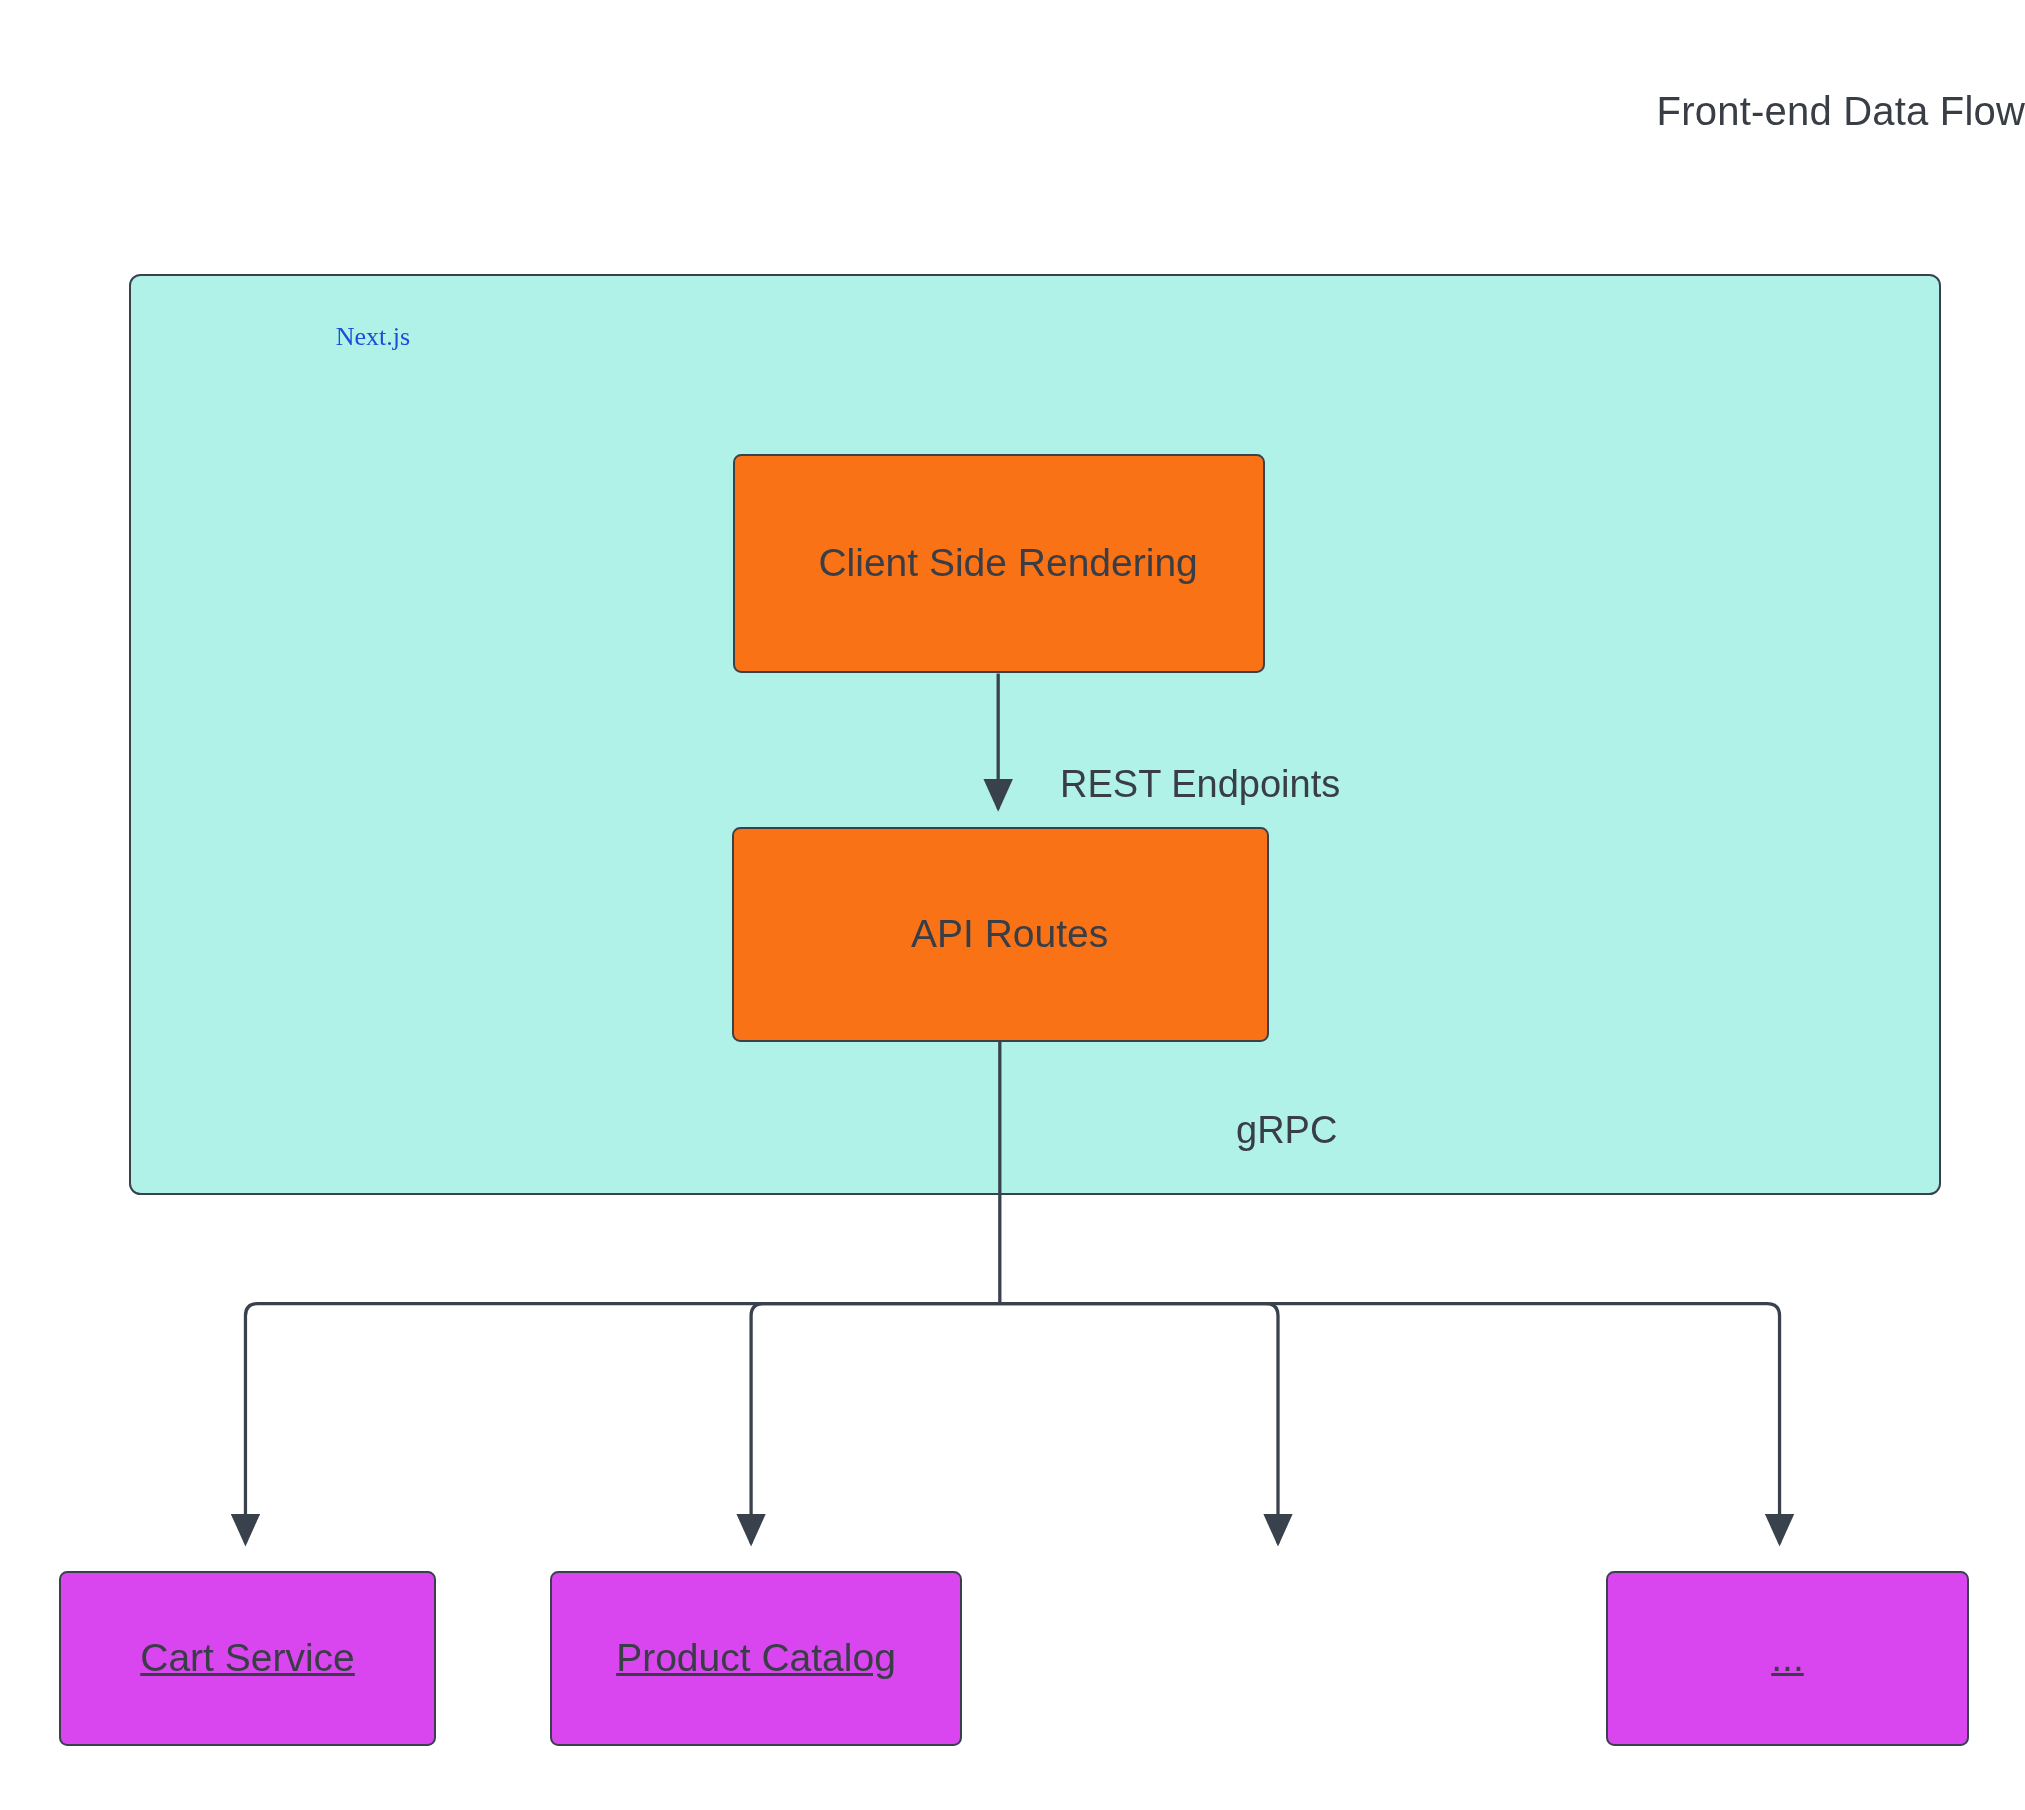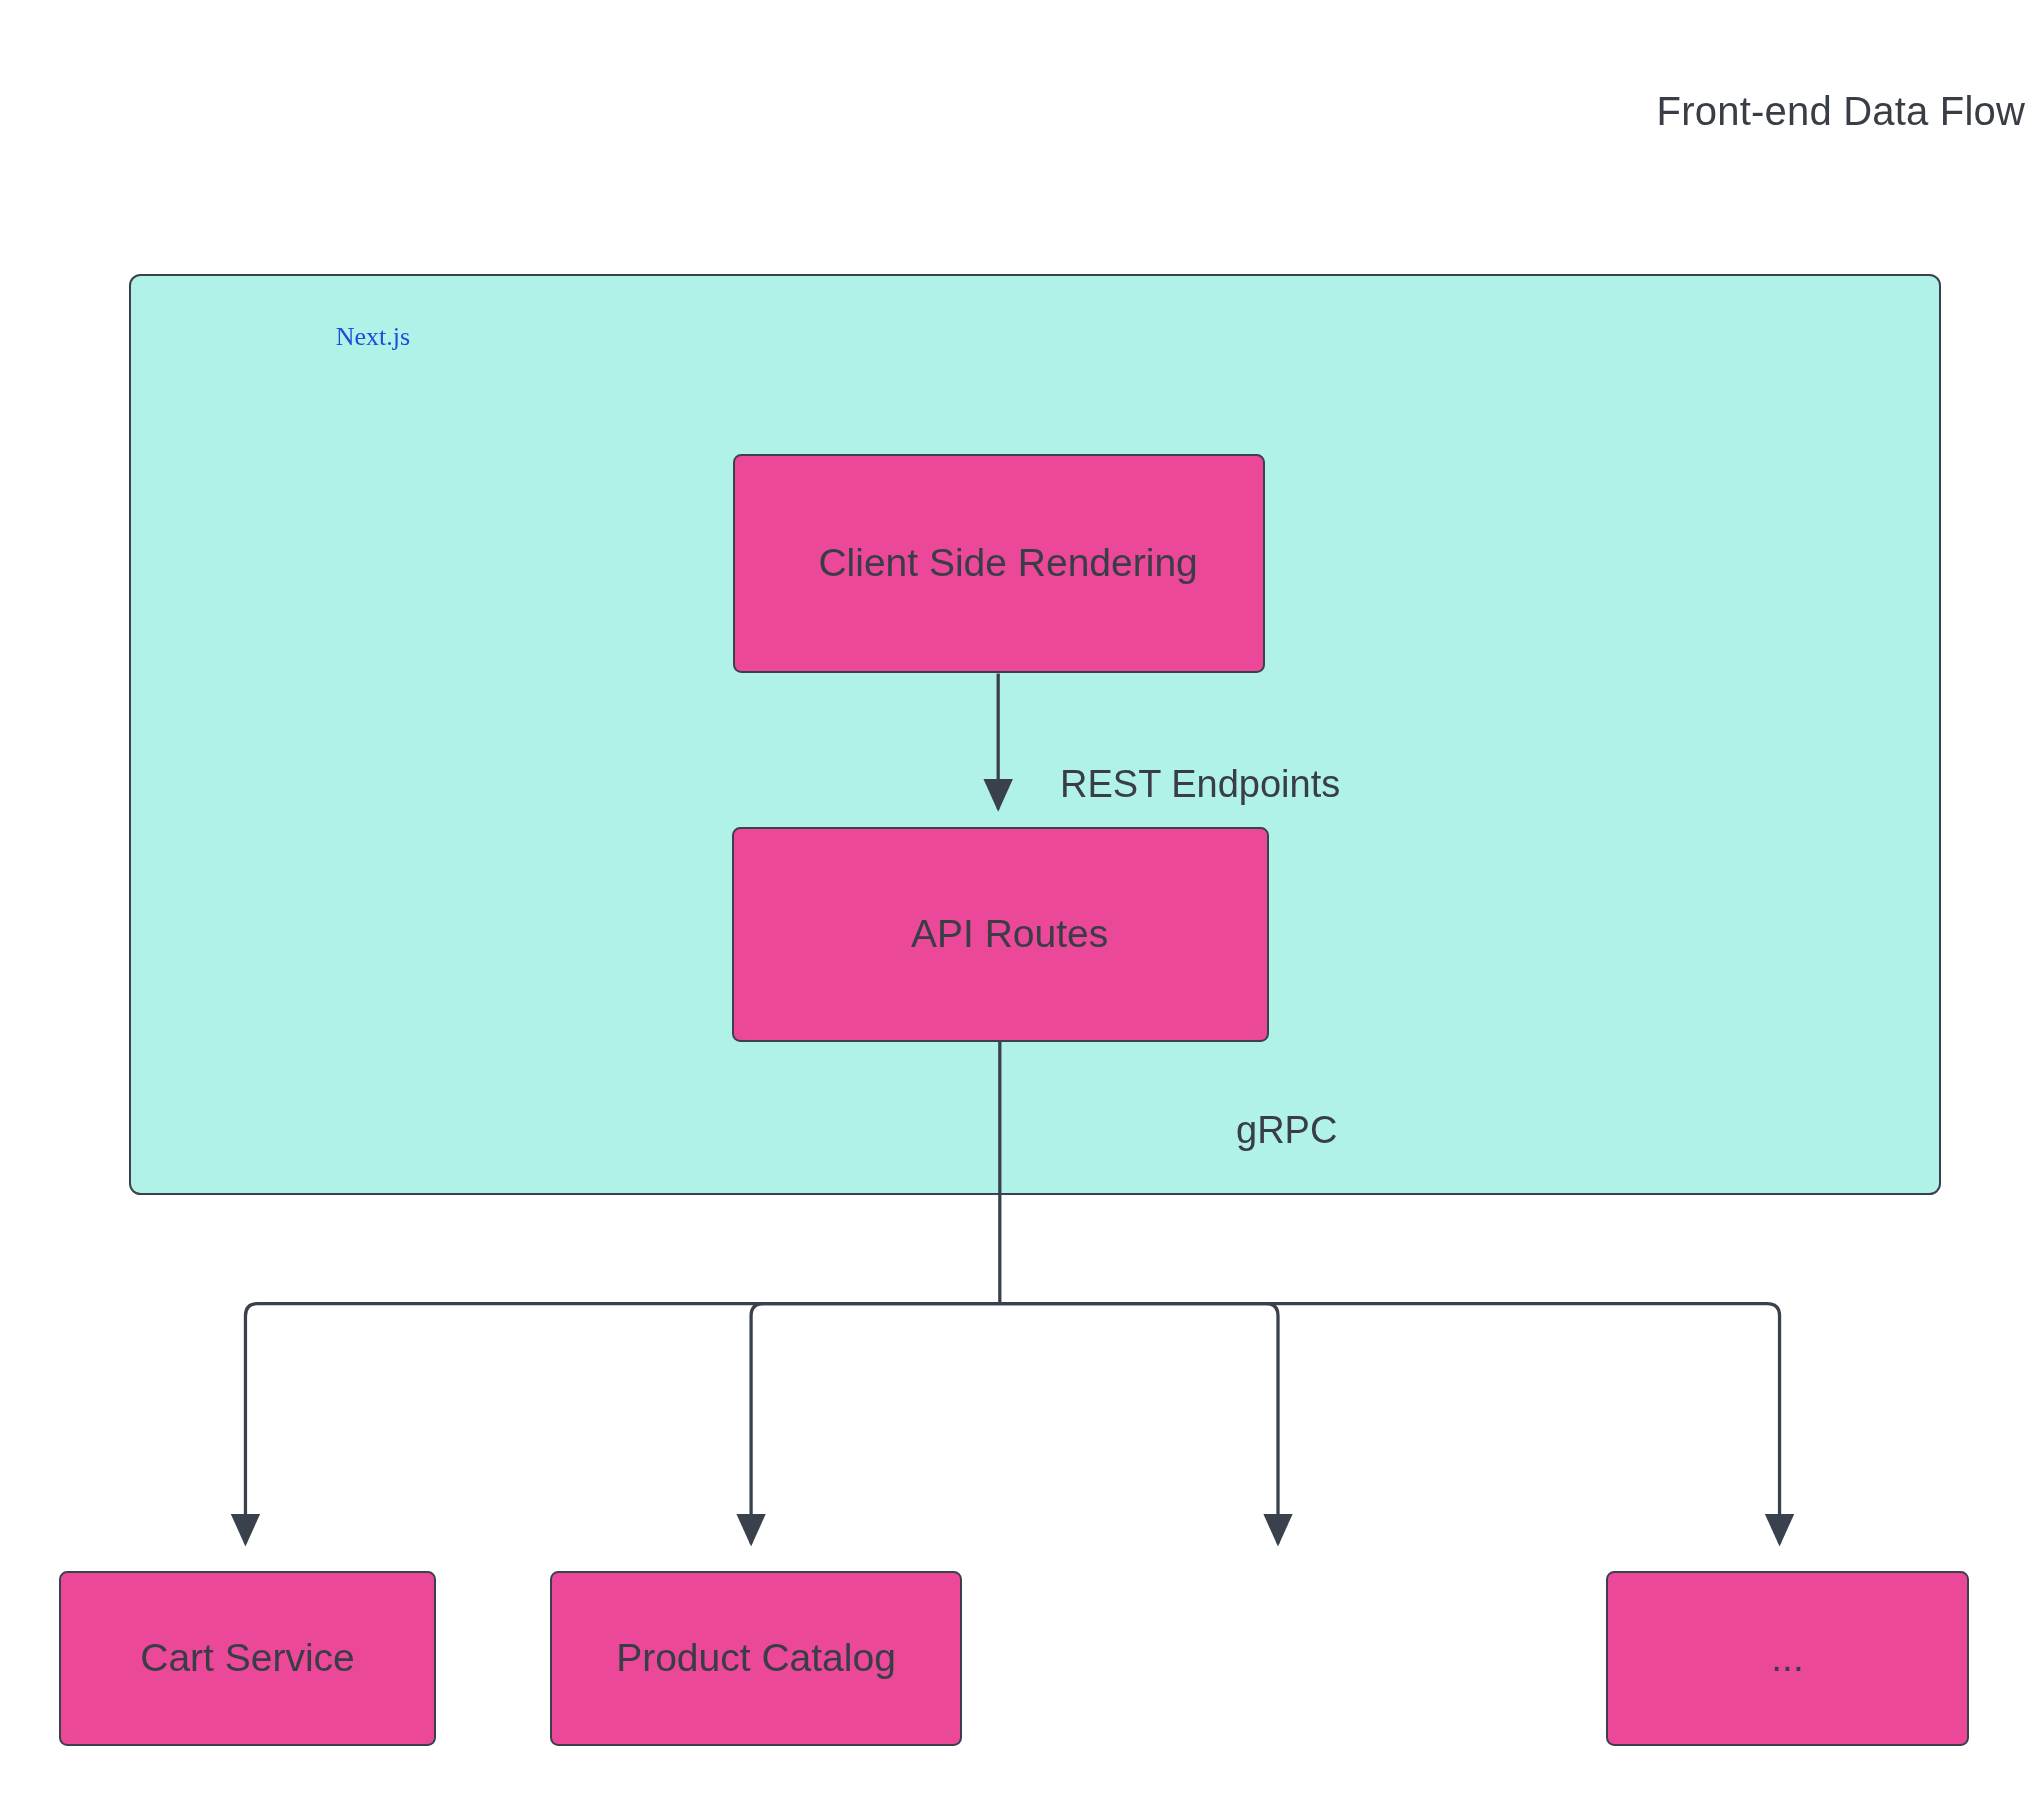--- a/index.html
+++ b/index.html
@@ -67,25 +67,26 @@
     display: flex;
     align-items: center;
     justify-content: center;
     text-align: center;
     color: #383d46;
     font-size: 39px;
     line-height: 1.2;
     padding: 0 9.8px;
   }
   .node.blue {
-    background: #ec4899;
+    background: #f97316;
     padding-left: 28px;
   }
   .node.orange {
-    background: #ec4899;
+    background: #d946ef;
+    text-decoration: underline;
   }
   .node-csr {
     left: 733px;
     top: 454px;
     width: 532px;
     height: 219px;
   }
   .node-api {
     left: 732px;
     top: 827px;

